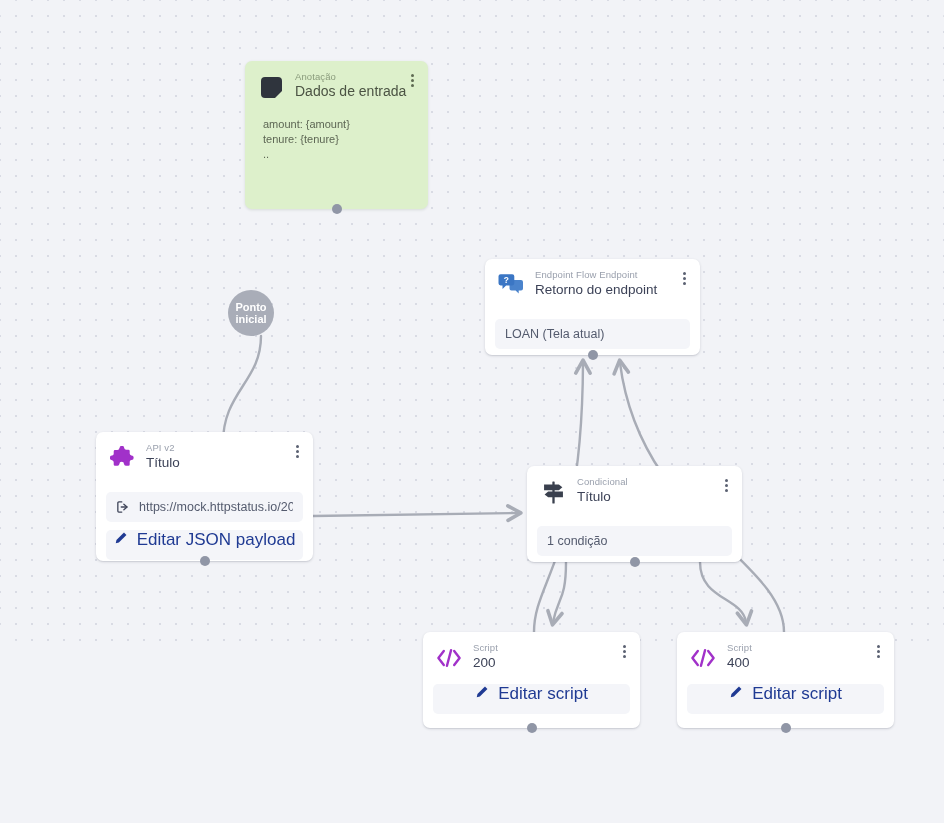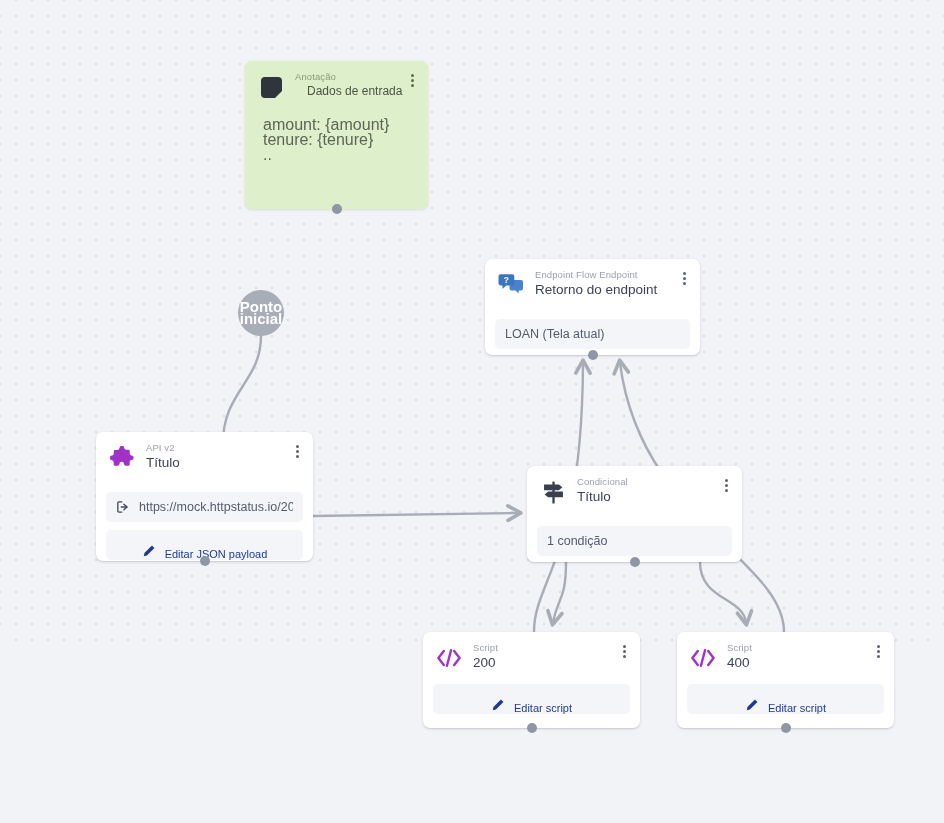--- a/index.html
+++ b/index.html
@@ -110,24 +110,24 @@
     overflow: hidden;
     white-space: nowrap;
     text-overflow: clip;
   }
   .action-btn {
     margin: 8px 10px 12px 10px;
     background: #f4f5f9;
     border-radius: 5px;
     height: 30px;
     display: flex;
-    align-items: flex-end;
+    align-items: flex-start;
     justify-content: center;
     gap: 9px;
-    font-size: 11px;
+    font-size: 17px;
     color: #1f3a93;
     cursor: pointer;
   }
   .handle {
     position: absolute;
     bottom: -5px;
     left: 50%;
     margin-left: -5px;
     width: 10px;
     height: 10px;
@@ -138,25 +138,25 @@
   
   #node-annotation {
     left: 245px;
     top: 61px;
     width: 183px;
     height: 148px;
     background: #ddf0cb;
     box-shadow: 0 1px 3px rgba(30,60,20,0.13);
   }
   #node-annotation .node-kind { color: #8a9b7c; }
-  #node-annotation .node-title { color: #4b5343; font-size: 12px; margin-left: 12px; }
+  #node-annotation .node-title { color: #4b5343; font-size: 14px; }
   #node-annotation .dots-menu i { background: #5e6a52; }
   .annot-body {
     padding: 12px 14px 0 18px;
-    font-size: 16px;
+    font-size: 11px;
     line-height: 15px;
     color: #5d6654;
     white-space: pre-line;
   }
   .annot-icon {
     width: 21px;
     height: 21px;
     background: #2f343d;
     border-radius: 4px;
     position: relative;
@@ -167,32 +167,32 @@
     right: 0;
     bottom: 0;
     width: 0;
     height: 0;
     border-left: 7px solid transparent;
     border-bottom: 7px solid #ddf0cb;
   }
   
   #node-start {
     position: absolute;
-    left: 238px;
+    left: 228px;
     top: 290px;
     width: 46px;
     height: 46px;
     border-radius: 50%;
     background: #a9adb8;
     display: flex;
     align-items: center;
     justify-content: center;
     text-align: center;
     color: #ffffff;
-    font-size: 15px;
+    font-size: 11px;
     line-height: 12px;
     font-weight: bold;
   }
   
   #node-whatsapp {
     left: 485px;
     top: 259px;
     width: 215px;
     height: 96px;
   }

